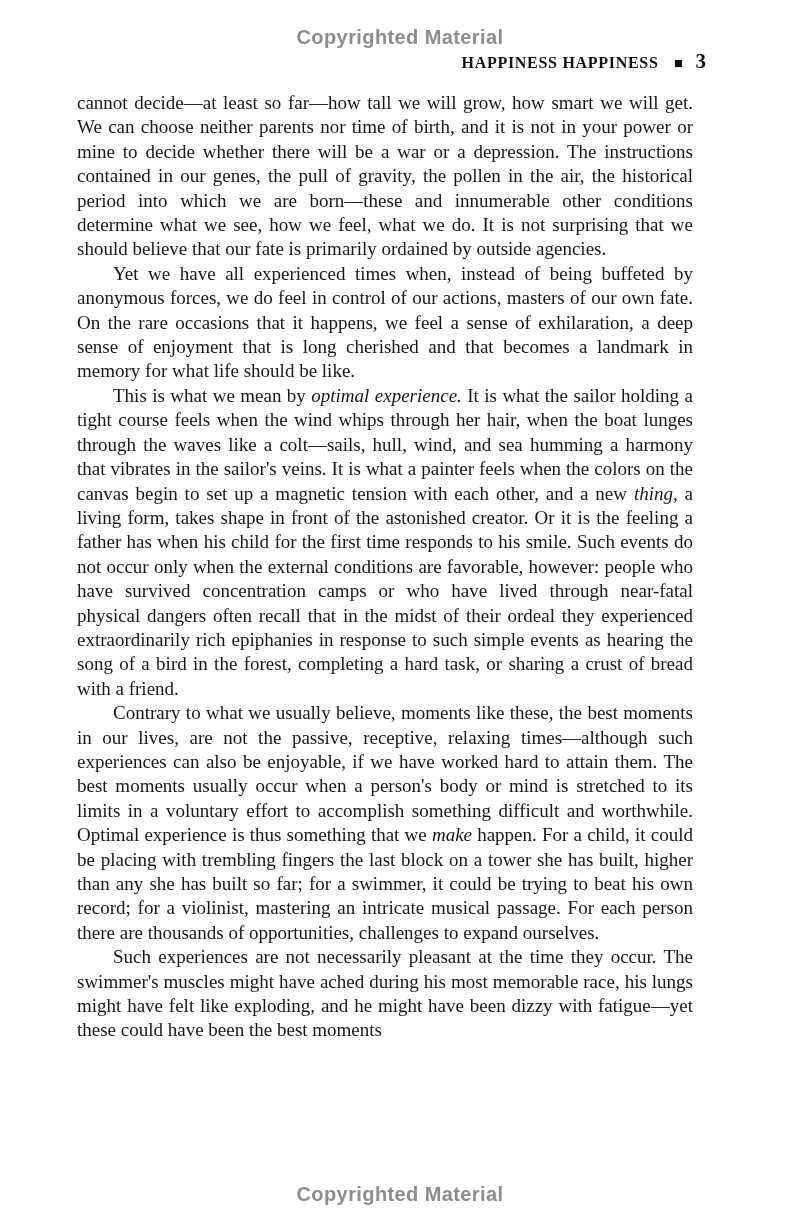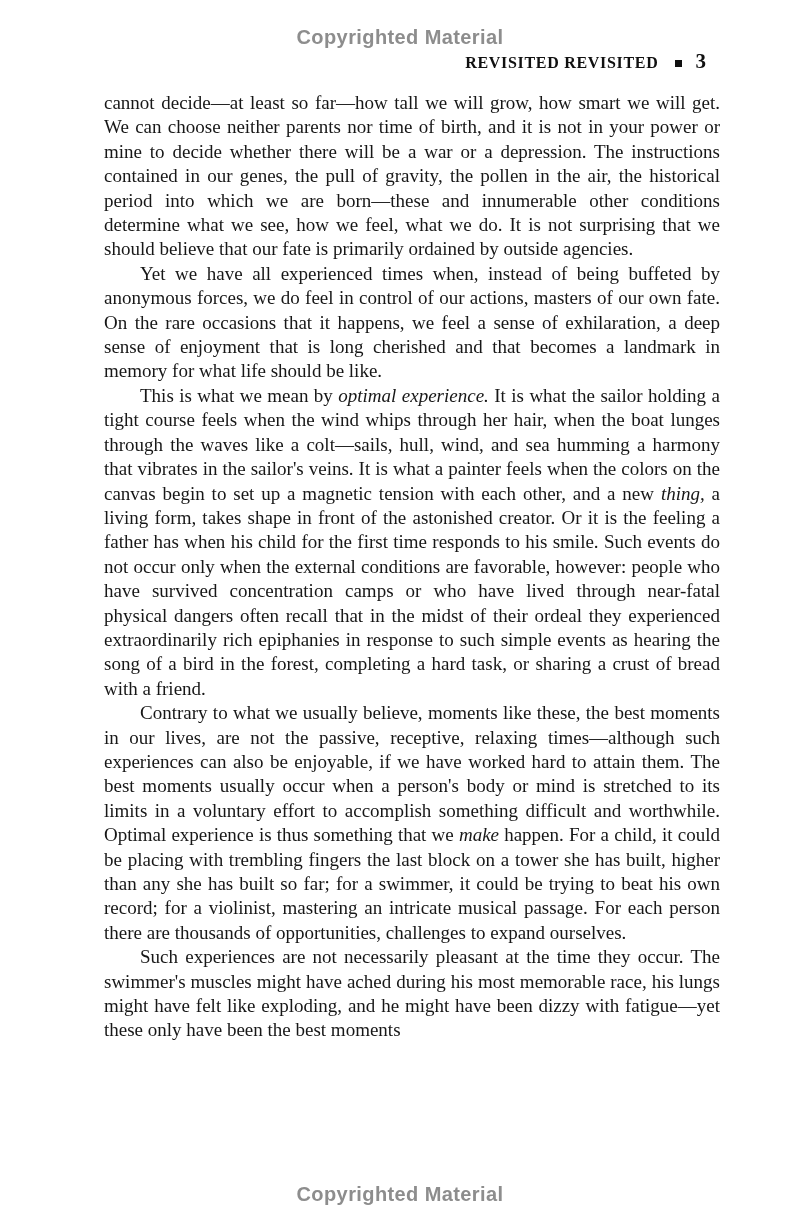--- a/index.html
+++ b/index.html
@@ -54,45 +54,45 @@
   }
   .page-number {
     font-weight: bold;
     font-size: 21px;
     vertical-align: baseline;
   }
 
   .body-text {
     position: absolute;
     top: 91px;
-    left: 104px;
+    left: 77px;
     width: 616px;
     font-size: 19px;
     line-height: 24.4px;
     color: #171717;
     text-align: justify;
   }
   .para { margin: 0; padding: 0; }
   .para.indent { text-indent: 36px; }
   .para em { }
 </style>
 </head>
 <body>
 
 <div class="page">
 
   <div class="watermark wm-top">Copyrighted Material</div>
 
   <div class="running-head">
-    <span class="chapter-title">REVISITED REVISITED</span><span class="square-bullet"></span><span class="page-number">3</span>
+    <span class="chapter-title">HAPPINESS HAPPINESS</span><span class="square-bullet"></span><span class="page-number">3</span>
   </div>
 
   <div class="body-text">
       <p class="para"><span>cannot decide—at least so far—how tall we will grow, how smart we will get. We can choose neither parents nor time of birth, and it is not in your power or mine to decide whether there will be a war or a depression. The instructions contained in our genes, the pull of gravity, the pollen in the air, the historical period into which we are born—these and innumerable other conditions determine what we see, how we feel, what we do. It is not surprising that we should believe that our fate is primarily ordained by outside agencies.</span></p>
       <p class="para indent"><span>Yet we have all experienced times when, instead of being buffeted by anonymous forces, we do feel in control of our actions, masters of our own fate. On the rare occasions that it happens, we feel a sense of exhilaration, a deep sense of enjoyment that is long cherished and that becomes a landmark in memory for what life should be like.</span></p>
       <p class="para indent"><span>This is what we mean by </span><em>optimal experience.</em><span> It is what the sailor holding a tight course feels when the wind whips through her hair, when the boat lunges through the waves like a colt—sails, hull, wind, and sea humming a harmony that vibrates in the sailor's veins. It is what a painter feels when the colors on the canvas begin to set up a magnetic tension with each other, and a new </span><em>thing,</em><span> a living form, takes shape in front of the astonished creator. Or it is the feeling a father has when his child for the first time responds to his smile. Such events do not occur only when the external conditions are favorable, however: people who have survived concentration camps or who have lived through near-fatal physical dangers often recall that in the midst of their ordeal they experienced extraordinarily rich epiphanies in response to such simple events as hearing the song of a bird in the forest, completing a hard task, or sharing a crust of bread with a friend.</span></p>
       <p class="para indent"><span>Contrary to what we usually believe, moments like these, the best moments in our lives, are not the passive, receptive, relaxing times—although such experiences can also be enjoyable, if we have worked hard to attain them. The best moments usually occur when a person's body or mind is stretched to its limits in a voluntary effort to accomplish something difficult and worthwhile. Optimal experience is thus something that we </span><em>make</em><span> happen. For a child, it could be placing with trembling fingers the last block on a tower she has built, higher than any she has built so far; for a swimmer, it could be trying to beat his own record; for a violinist, mastering an intricate musical passage. For each person there are thousands of opportunities, challenges to expand ourselves.</span></p>
-      <p class="para indent"><span>Such experiences are not necessarily pleasant at the time they occur. The swimmer's muscles might have ached during his most memorable race, his lungs might have felt like exploding, and he might have been dizzy with fatigue—yet these only have been the best moments</span></p>
+      <p class="para indent"><span>Such experiences are not necessarily pleasant at the time they occur. The swimmer's muscles might have ached during his most memorable race, his lungs might have felt like exploding, and he might have been dizzy with fatigue—yet these could have been the best moments</span></p>
     </div>
 
   <div class="watermark wm-bottom">Copyrighted Material</div>
 
 </div>
 
 </body></html>

